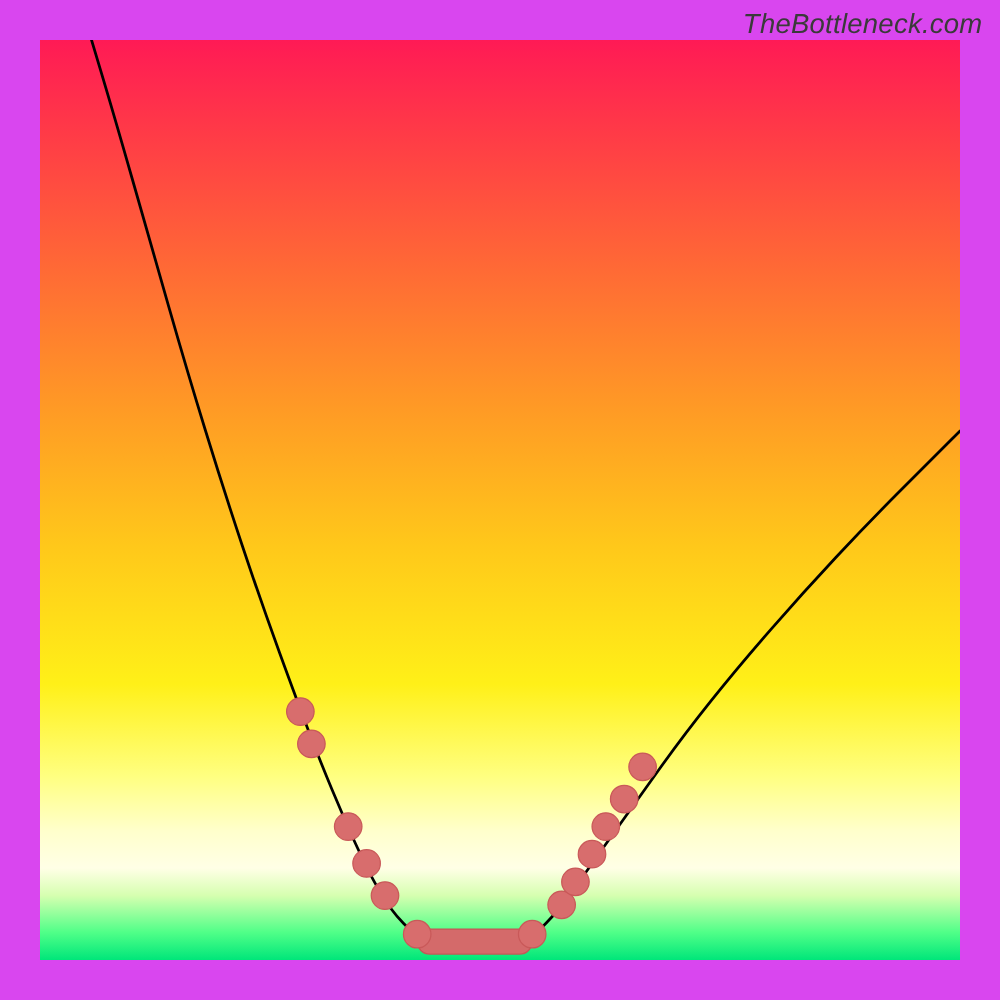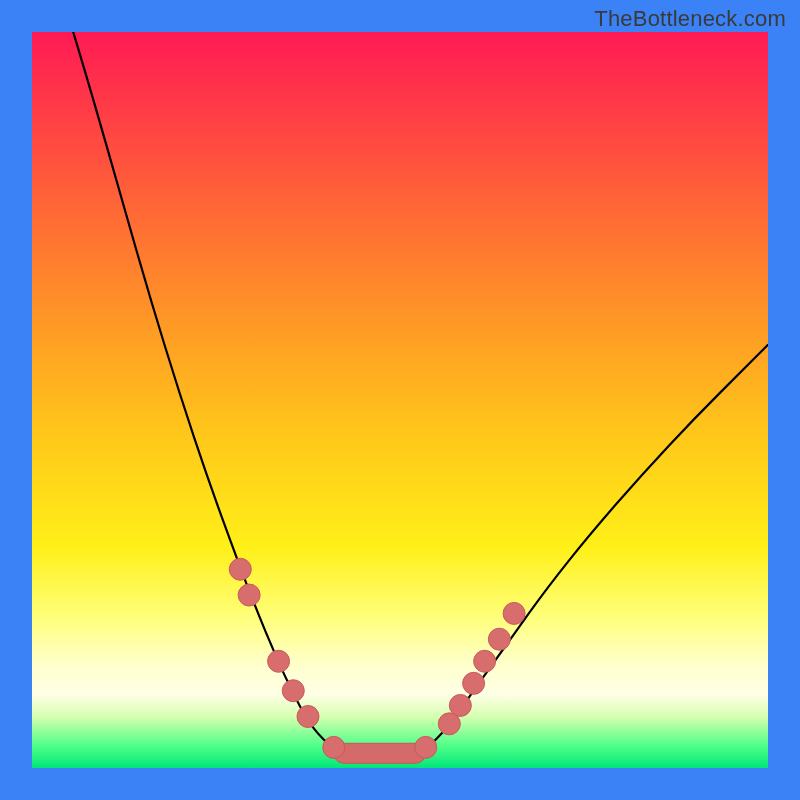--- a/index.html
+++ b/index.html
@@ -7,21 +7,22 @@
     padding: 0;
     width: 800px;
     height: 800px;
     overflow: hidden;
     background: #000;
     font-family: Arial, Helvetica, sans-serif;
   }
   .frame {
     position: absolute;
     inset: 0;
-    background: #3b82f6;
+    background: #d946ef;
+    font-style: italic;
   }
   .plot {
     position: absolute;
     left: 32px;
     top: 32px;
     width: 736px;
     height: 736px;
     overflow: hidden;
   }
   .gradient {

